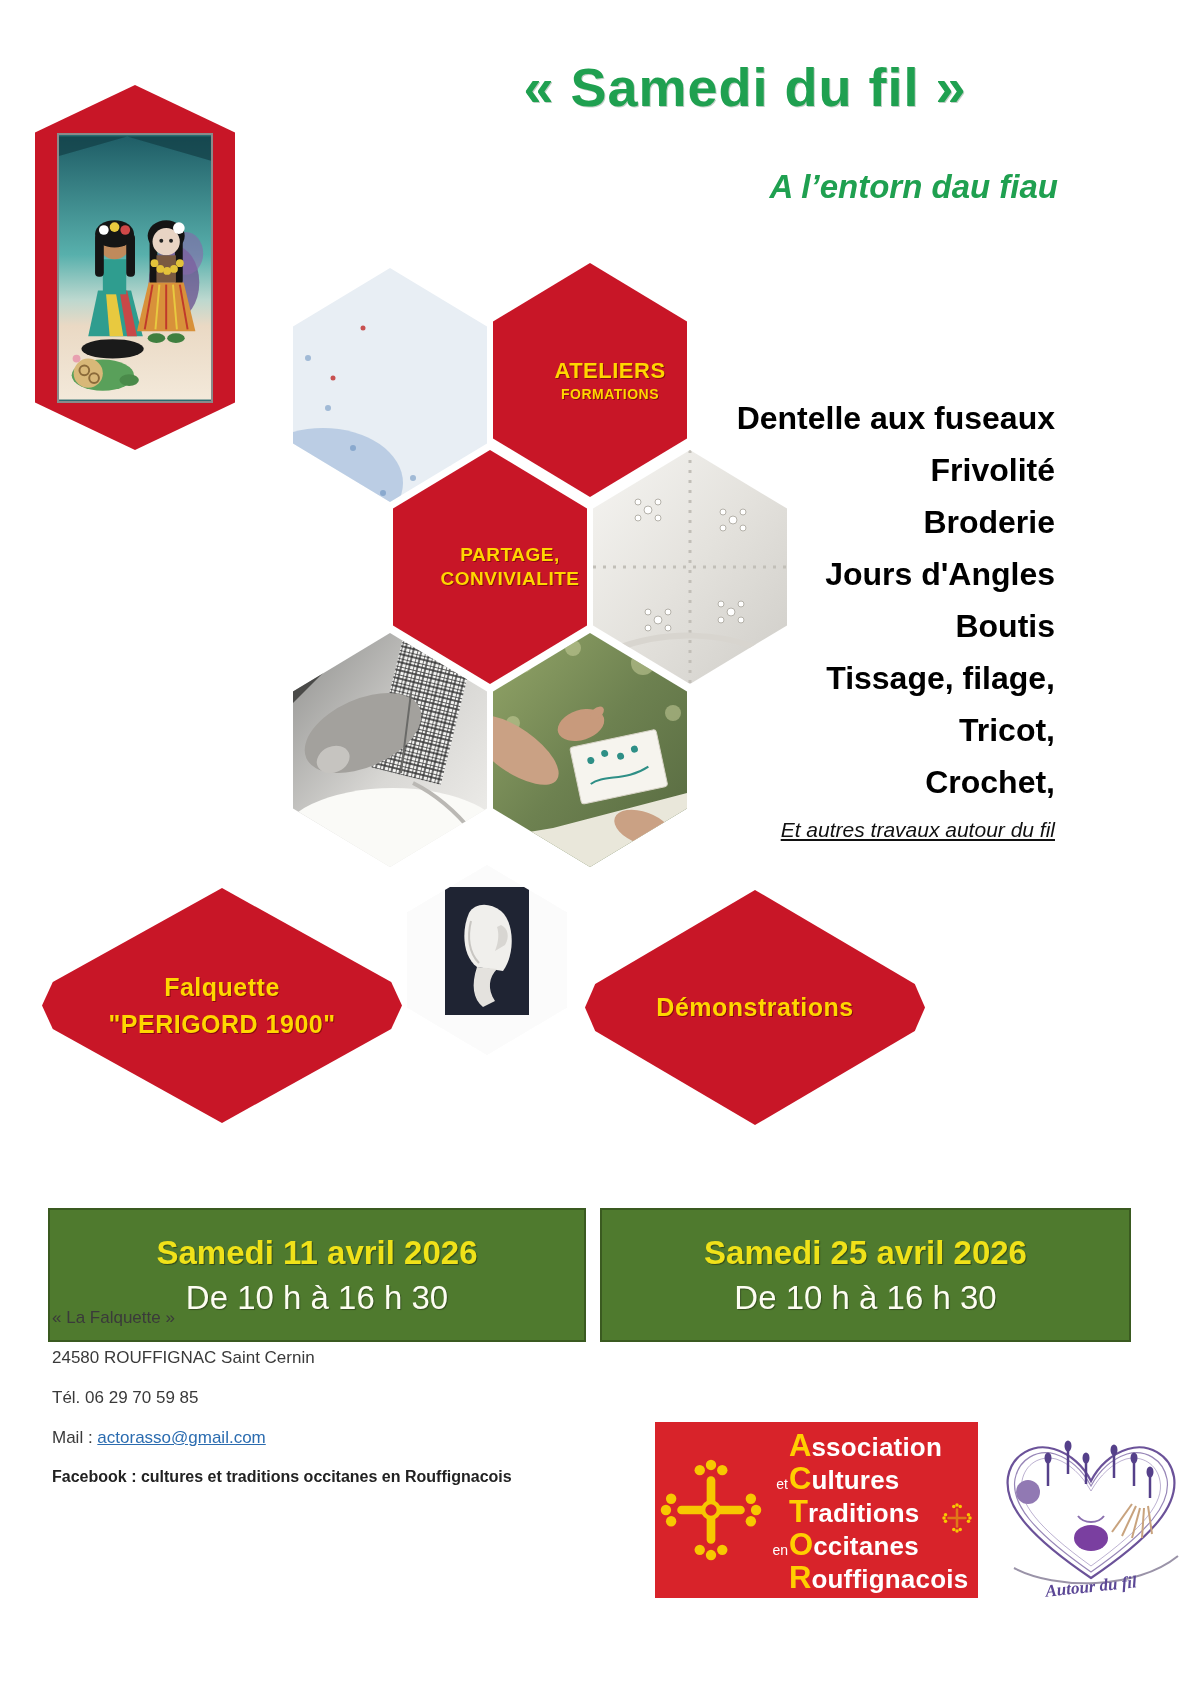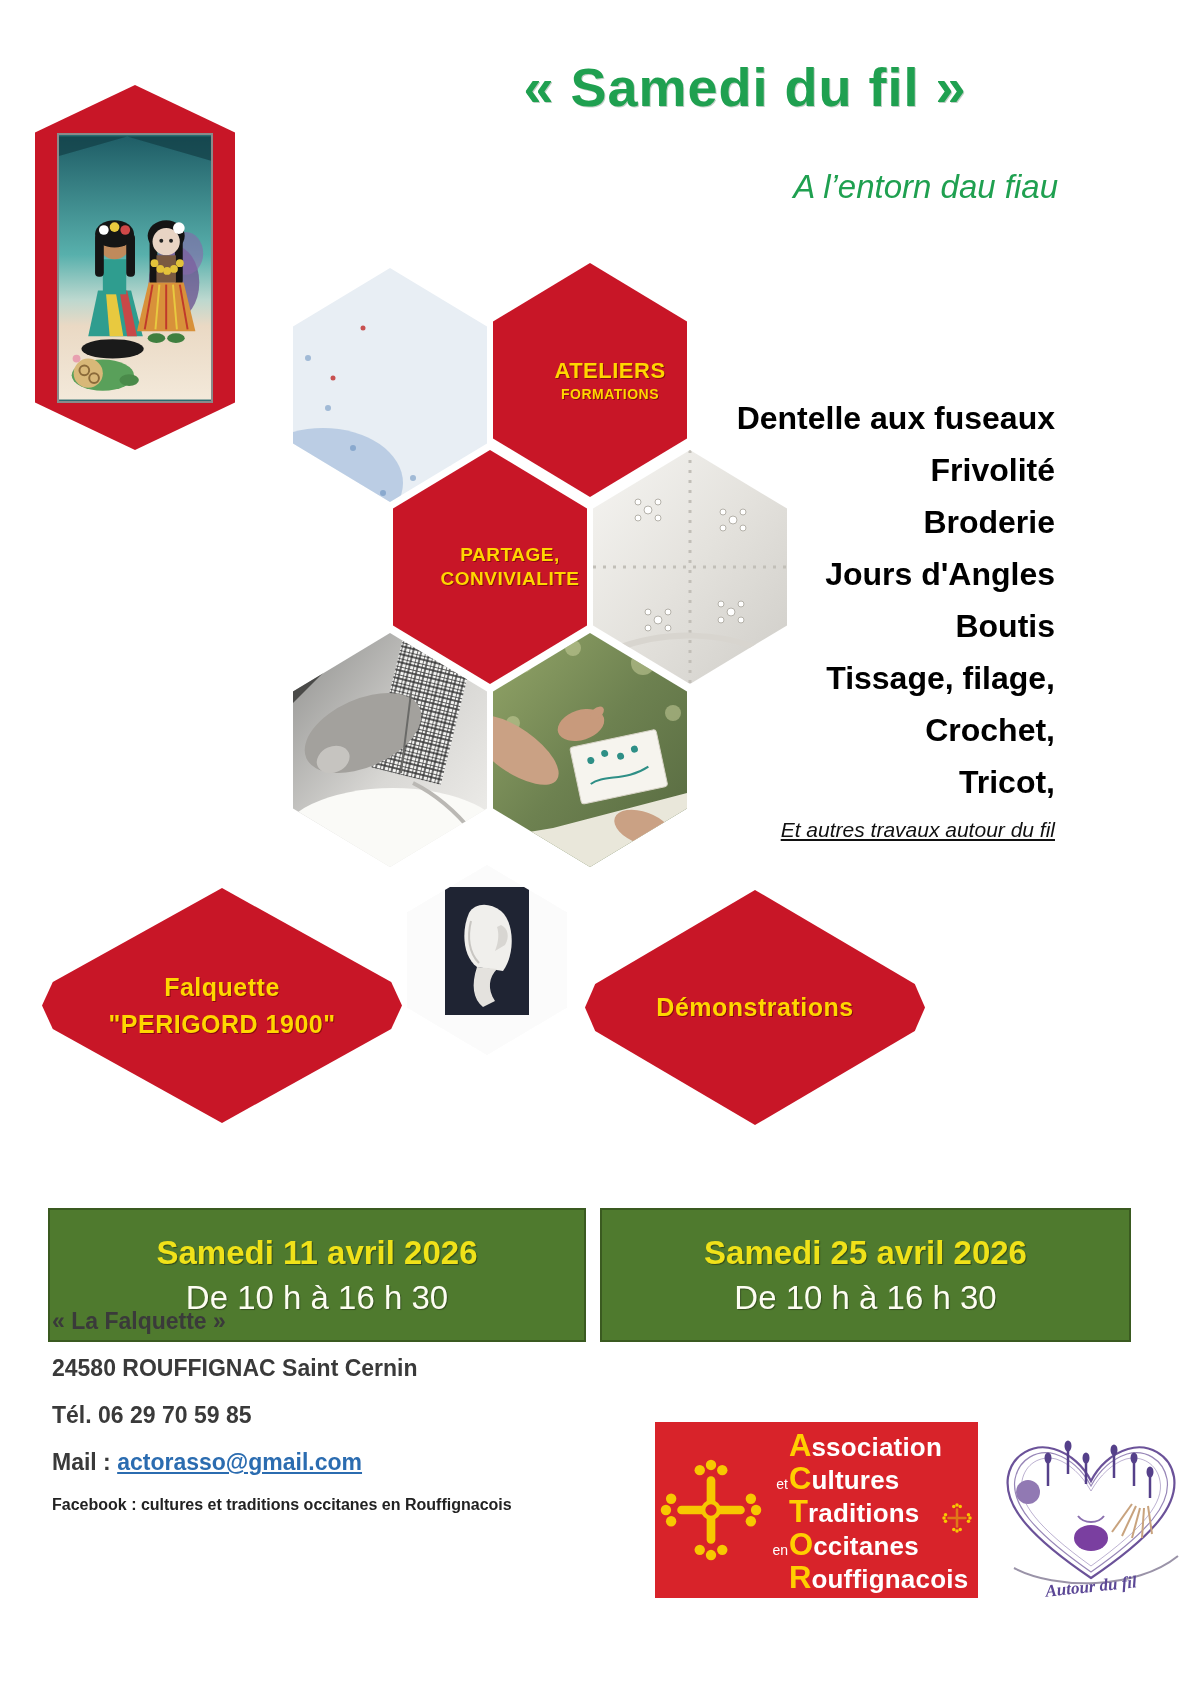--- a/index.html
+++ b/index.html
@@ -12,21 +12,21 @@
     clip-path:polygon(50% 0%, 100% 13%, 100% 87%, 50% 100%, 0% 87%, 0% 13%); }
   .doll-photo { position:absolute; left:22px; top:48px; width:156px; height:270px;
     border:2px solid #8a8a8a; background:#2a6b70; }
   .doll-photo svg { display:block; width:100%; height:100%; }
 
   
   .title { position:absolute; left:430px; top:56px; width:630px; text-align:center;
     font-size:54px; font-weight:bold; color:#1fa050; letter-spacing:1px;
     text-shadow:1px 1px 0 rgba(0,60,20,.25); }
   .subtitle { position:absolute; left:430px; top:168px; width:630px; text-align:right;
-    font-size:33px; font-weight:normal; font-style:italic; color:#1fa050; padding-right:2px; }
+    font-size:33px; font-weight:bold; font-style:italic; color:#1fa050; padding-right:2px; }
 
   
   .hex { position:absolute; clip-path:polygon(50% 0%, 100% 25%, 100% 75%, 50% 100%, 0% 75%, 0% 25%); }
   .hex-red { background:#c81627; display:flex; flex-direction:column; align-items:center; justify-content:center;padding-left:40px; }
   .hex svg { display:block; width:100%; height:100%; }
   .hex-label { color:#ffd600; font-weight:bold; text-align:center;
     text-shadow:1px 1px 0 rgba(90,0,0,.55); letter-spacing:.5px; }
   .lbl-lg { font-size:22px; }
   .lbl-sm { font-size:14px; margin-top:2px; }
   .lbl-md { font-size:19px; line-height:24px; }
@@ -54,21 +54,21 @@
   
   .bar { position:absolute; top:1208px; height:134px; background:#4f7a2e; border:2px solid #3a5a20;
     display:flex; flex-direction:column; align-items:center; justify-content:center; gap:7px; }
   .bar-1 { left:48px; width:538px; }
   .bar-2 { left:600px; width:531px; }
   .bar-date { font-size:33px; font-weight:bold; color:#f0e219; text-shadow:1px 1px 1px rgba(0,0,0,.4); }
   .bar-time { font-size:33px; font-weight:normal; color:#fdfdf2; text-shadow:1px 1px 1px rgba(0,0,0,.35); }
 
   
   .contact { position:absolute; left:52px; top:1308px; width:540px; color:#3a3a3a; }
-  .contact-line { font-size:23px; font-weight:bold; margin-bottom:20px; }
+  .contact-line { font-size:17px; font-weight:normal; margin-bottom:20px; }
   .mail-link { color:#2b6cb0; text-decoration:underline; cursor:pointer; }
   .fb-line { font-size:16px; font-weight:bold; color:#222; margin-top:4px; }
 
   
   .actor { position:absolute; left:655px; top:1422px; width:323px; height:176px; background:#d8232a;
     display:flex; align-items:center; }
   .actor-cross { width:104px; height:150px; flex:0 0 auto; margin-left:4px; }
   .actor-lines { flex:1; padding-top:2px; }
   .actor-line { display:flex; align-items:baseline; line-height:33px; height:33px; }
   .actor-prefix { width:26px; text-align:right; font-size:14px; color:#ffffff; padding-right:1px; }
@@ -334,22 +334,22 @@
     <div class="hex-label lbl-xl">Démonstrations</div>
   </div>
 
   <div class="crafts">
     <div class="craft-item">Dentelle aux fuseaux</div>
     <div class="craft-item">Frivolité</div>
     <div class="craft-item">Broderie</div>
     <div class="craft-item">Jours d'Angles</div>
     <div class="craft-item">Boutis</div>
     <div class="craft-item">Tissage, filage,</div>
+    <div class="craft-item">Tricot,</div>
     <div class="craft-item">Crochet,</div>
-    <div class="craft-item">Tricot,</div>
     <div class="craft-footer">Et autres travaux autour du fil</div>
   </div>
 
   <div class="bar bar-1">
     <div class="bar-date">Samedi 11 avril 2026</div>
     <div class="bar-time">De 10 h à 16 h 30</div>
   </div>
   <div class="bar bar-2">
     <div class="bar-date">Samedi 25 avril 2026</div>
     <div class="bar-time">De 10 h à 16 h 30</div>

